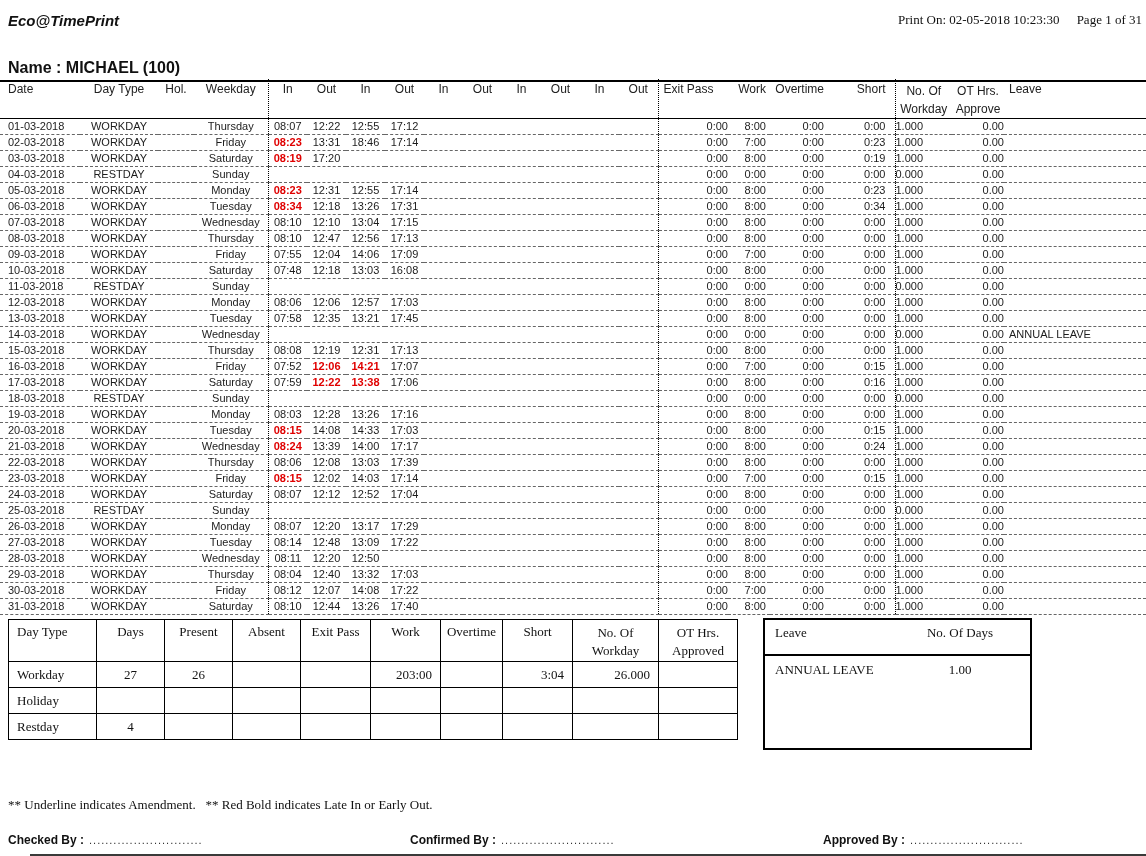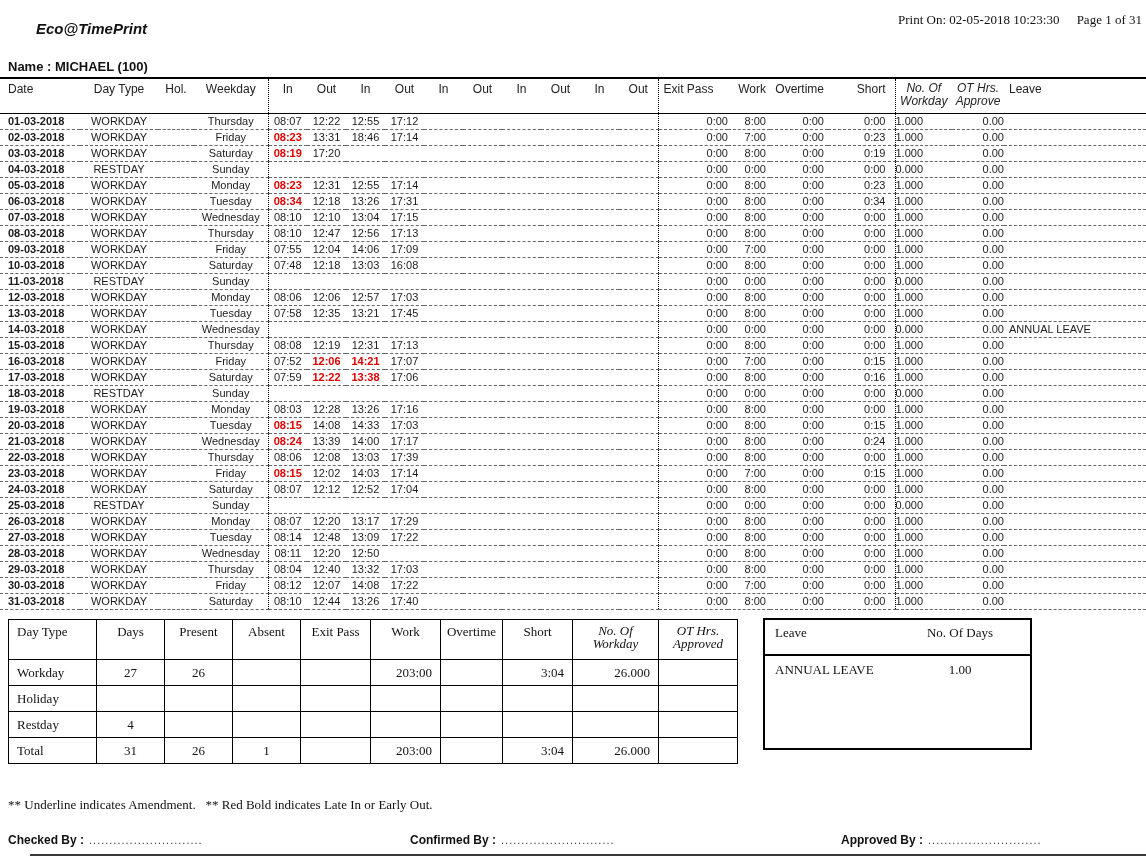--- a/index.html
+++ b/index.html
@@ -1,41 +1,41 @@
 <!DOCTYPE html>
 <html><head>
 <meta charset="utf-8">
 <style>
   html,body{margin:0;padding:0;background:#fff;}
   .page{position:relative;width:1146px;height:856px;background:#fff;overflow:hidden;
         font-family:"Liberation Sans",sans-serif;color:#111;}
 
   
-  .brand{position:absolute;left:8px;top:20px;font-size:15px;font-weight:bold;font-style:italic;margin-left:28px;}
+  .brand{position:absolute;left:8px;top:12px;font-size:15px;font-weight:bold;font-style:italic;}
   .title-block{position:absolute;left:0;right:0;top:5px;text-align:center;}
   .demo{font-size:15px;font-weight:bold;}
   .report-title{display:inline-block;font-size:17px;font-weight:bold;
                 border-bottom:2px solid #000;padding-bottom:0;margin-top:2px;}
   .period{font-size:12px;font-weight:bold;margin-top:2px;}
   .print-info{position:absolute;right:4px;top:12px;font-family:"Liberation Serif",serif;font-size:13px;}
   .print-info .pg{margin-left:14px;}
 
   
   .name-row{position:absolute;left:0;top:59px;width:100%;box-sizing:border-box;
-            padding:0 0 3px 8px;font-size:13px;font-weight:bold;border-bottom:2px solid #000;}
+            padding:0 0 3px 8px;font-size:16px;font-weight:bold;border-bottom:2px solid #000;}
 
   
   table.main{position:absolute;left:0;top:79px;width:1146px;border-collapse:collapse;table-layout:fixed;}
   table.main th{font-weight:normal;font-size:12px;height:31px;vertical-align:top;
                 padding:3px 0 0 0;border-bottom:1px solid #000;color:#222;}
   table.main td{font-size:11px;height:15px;line-height:15px;padding:0;white-space:nowrap;
                 overflow:hidden;border-bottom:1px dashed #666;color:#1c1c1c;}
-  .pre{white-space:pre-line;line-height:13px;font-style:italic;}
+  .pre{white-space:pre-line;line-height:18px;}
   .vline{border-right:1px dotted #000;}
-  .h-date,.c-date{text-align:left;padding-left:8px !important;font-weight:bold;}
+  .h-date,.c-date{text-align:left;padding-left:8px !important;}
   .h-type,.c-type,.h-hol,.c-hol,.h-wk,.c-wk,.h-io,.c-time{text-align:center;}
   .h-exit{text-align:left;padding-left:5px !important;}
   .c-exit{text-align:right;padding-right:3px;}
   .h-work,.c-work,.h-ot,.c-ot{text-align:right;padding-right:4px !important;}
   .h-short,.c-short{text-align:right;padding-right:9px !important;}
   .h-nwd,.h-othr{text-align:center;}
   .c-nwd{text-align:left;padding-right:8px;}
   .c-othr{text-align:right;padding-right:4px;}
   .h-leave,.c-leave{text-align:left;padding-left:5px !important;}
   .late{color:#e00000;font-weight:bold;}
@@ -56,21 +56,21 @@
   .leave-col1{flex:1;padding-left:10px;}
   .leave-col2{width:140px;text-align:center;}
   .leave-row{display:flex;padding-top:6px;}
   .leave-name{flex:1;padding-left:10px;}
   .leave-days{width:140px;text-align:center;}
 
   
   .note{position:absolute;left:8px;top:797px;font-family:"Liberation Serif",serif;font-size:13px;white-space:pre;}
   .signs{position:absolute;left:0;top:833px;width:100%;height:18px;font-size:12px;font-weight:bold;}
   .sign{position:absolute;white-space:nowrap;}
-  .sign.checked{left:8px;} .sign.confirmed{left:410px;} .sign.approved{left:823px;margin-left:18px;}
+  .sign.checked{left:8px;} .sign.confirmed{left:410px;} .sign.approved{left:823px;}
   .dots{font-weight:normal;font-size:11px;letter-spacing:1px;color:#333;margin-left:5px;}
   .bottom-line{position:absolute;left:30px;right:0;bottom:0;border-top:2px solid #3a3a3a;}
 </style>
 </head>
 <body>
 
 <div class="page">
 
   <div class="brand">Eco@TimePrint</div>
 
@@ -909,32 +909,20 @@
           <td class="s-c">4</td>
           <td class="s-c"></td>
           <td class="s-c"></td>
           <td class="s-c"></td>
           <td class="s-r"></td>
           <td class="s-c"></td>
           <td class="s-r"></td>
           <td class="s-r"></td>
           <td class="s-c"></td>
         </tr>
-        <tr>
-          <td class="s-l">Total</td>
-          <td class="s-c">31</td>
-          <td class="s-c">26</td>
-          <td class="s-c">1</td>
-          <td class="s-c"></td>
-          <td class="s-r">203:00</td>
-          <td class="s-c"></td>
-          <td class="s-r">3:04</td>
-          <td class="s-r">26.000</td>
-          <td class="s-c"></td>
-        </tr>
       </tbody>
   </table>
 
   <div class="leave-box">
     <div class="leave-head">
       <div class="leave-col1">Leave</div>
       <div class="leave-col2">No. Of Days</div>
     </div>
     <div id="leave-body">
         <div class="leave-row">

